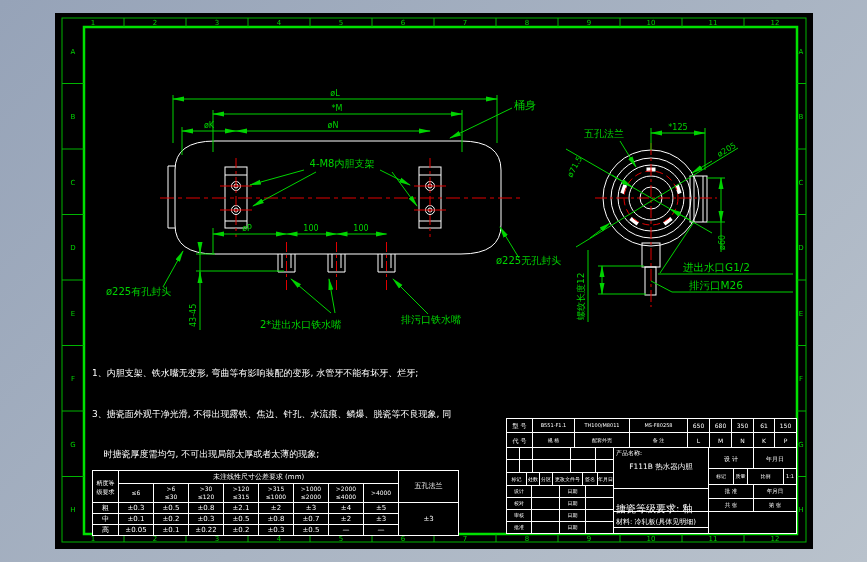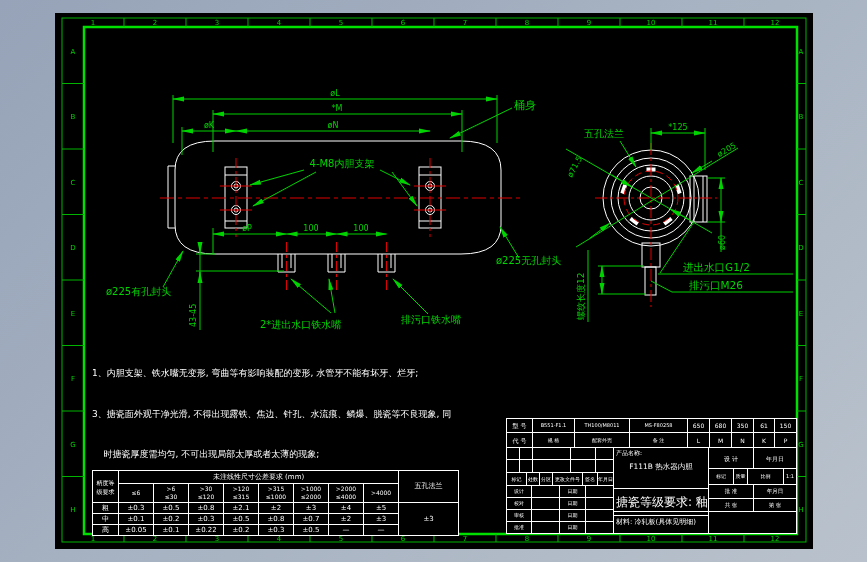--- a/index.html
+++ b/index.html
@@ -370,21 +370,21 @@
   <div class="c" style="left:79px;top:91px;width:29px;height:13px"></div>
   <div class="c" style="left:0;top:103px;width:26px;height:13px;font-size:5px">批准</div>
   <div class="c" style="left:25px;top:103px;width:29px;height:13px"></div>
   <div class="c" style="left:53px;top:103px;width:27px;height:13px;font-size:5px">日期</div>
   <div class="c" style="left:79px;top:103px;width:29px;height:13px"></div>
 
   <div class="c" style="left:107px;top:29px;width:96px;height:42px;flex-direction:column;align-items:flex-start;justify-content:flex-start;padding:1px 2px">
     <div style="font-size:6px">产品名称:</div>
     <div style="font-size:7.5px;width:100%;text-align:center;margin-top:7px">F111B 热水器内胆</div>
   </div>
-  <div class="c lft" style="left:107px;top:70px;width:96px;height:28px;font-size:12px">搪瓷等级要求: 釉</div>
+  <div class="c lft" style="left:107px;top:70px;width:96px;height:40px;font-size:10px">搪瓷等级要求: 釉</div>
   <div class="c lft" style="left:107px;top:93px;width:96px;height:23px;font-size:7px">材料: 冷轧板(具体见明细)</div>
 
   <div class="c" style="left:202px;top:29px;width:46px;height:22px">设 计</div>
   <div class="c" style="left:247px;top:29px;width:44px;height:22px">年月日</div>
   <div class="c" style="left:202px;top:50px;width:26px;height:17px;font-size:5px">标记</div>
   <div class="c" style="left:227px;top:50px;width:15px;height:17px;font-size:5px">质量</div>
   <div class="c" style="left:241px;top:50px;width:37px;height:17px;font-size:5px">比例</div>
   <div class="c" style="left:277px;top:50px;width:14px;height:17px;font-size:5px">1:1</div>
   <div class="c" style="left:202px;top:66px;width:46px;height:15px;font-size:5.5px">批 准</div>
   <div class="c" style="left:247px;top:66px;width:44px;height:15px;font-size:5.5px">年月日</div>

